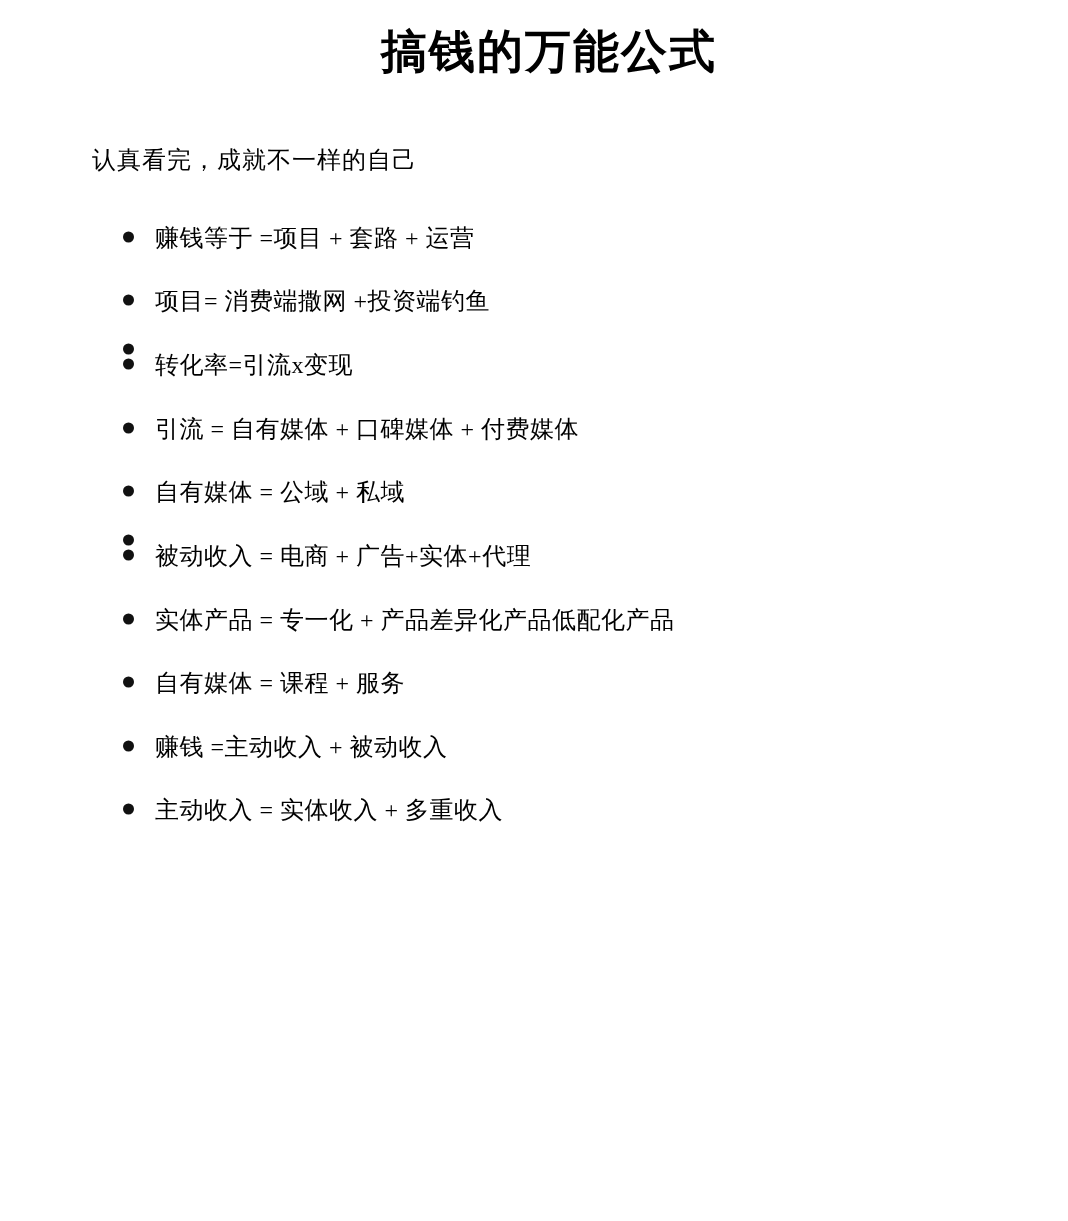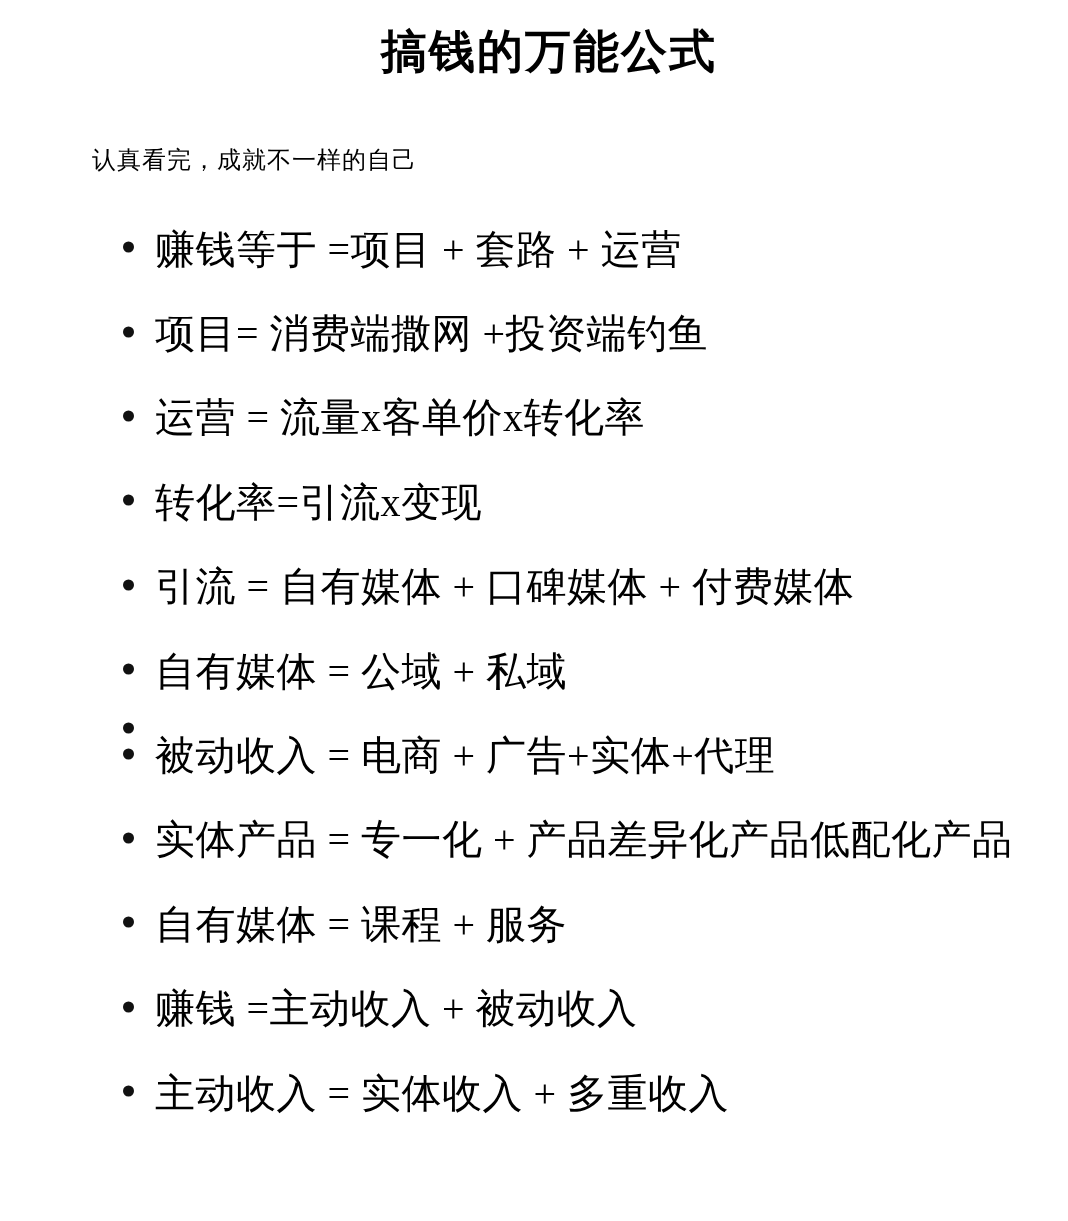--- a/index.html
+++ b/index.html
@@ -38,21 +38,21 @@
     letter-spacing: 1px;
     line-height: 1.4;
   }
   ul.formula-list {
     list-style: none;
     margin: 44px 0 0 0;
     padding: 0;
   }
   ul.formula-list li {
     position: relative;
-    font-size: 40px;
+    font-size: 24px;
     line-height: 1.18;
     margin: 0 0 33px 0;
     padding-left: 155px;
     letter-spacing: 0.5px;
     white-space: nowrap;
   }
   ul.formula-list li .bullet {
     position: absolute;
     left: 123px;
     top: 50%;
@@ -81,21 +81,20 @@
     <li>
       <span class="bullet"></span>
       <span class="txt">赚钱等于 =项目 + 套路 + 运营</span>
     </li>
     <li>
       <span class="bullet"></span>
       <span class="txt">项目= 消费端撒网 +投资端钓鱼</span>
     </li>
     <li>
       <span class="bullet"></span>
-      <span class="txt">运营 = 流量x客单价x转化率</span>
     </li>
     <li>
       <span class="bullet"></span>
       <span class="txt">转化率=引流x变现</span>
     </li>
     <li>
       <span class="bullet"></span>
       <span class="txt">引流 = 自有媒体 + 口碑媒体 + 付费媒体</span>
     </li>
     <li>

